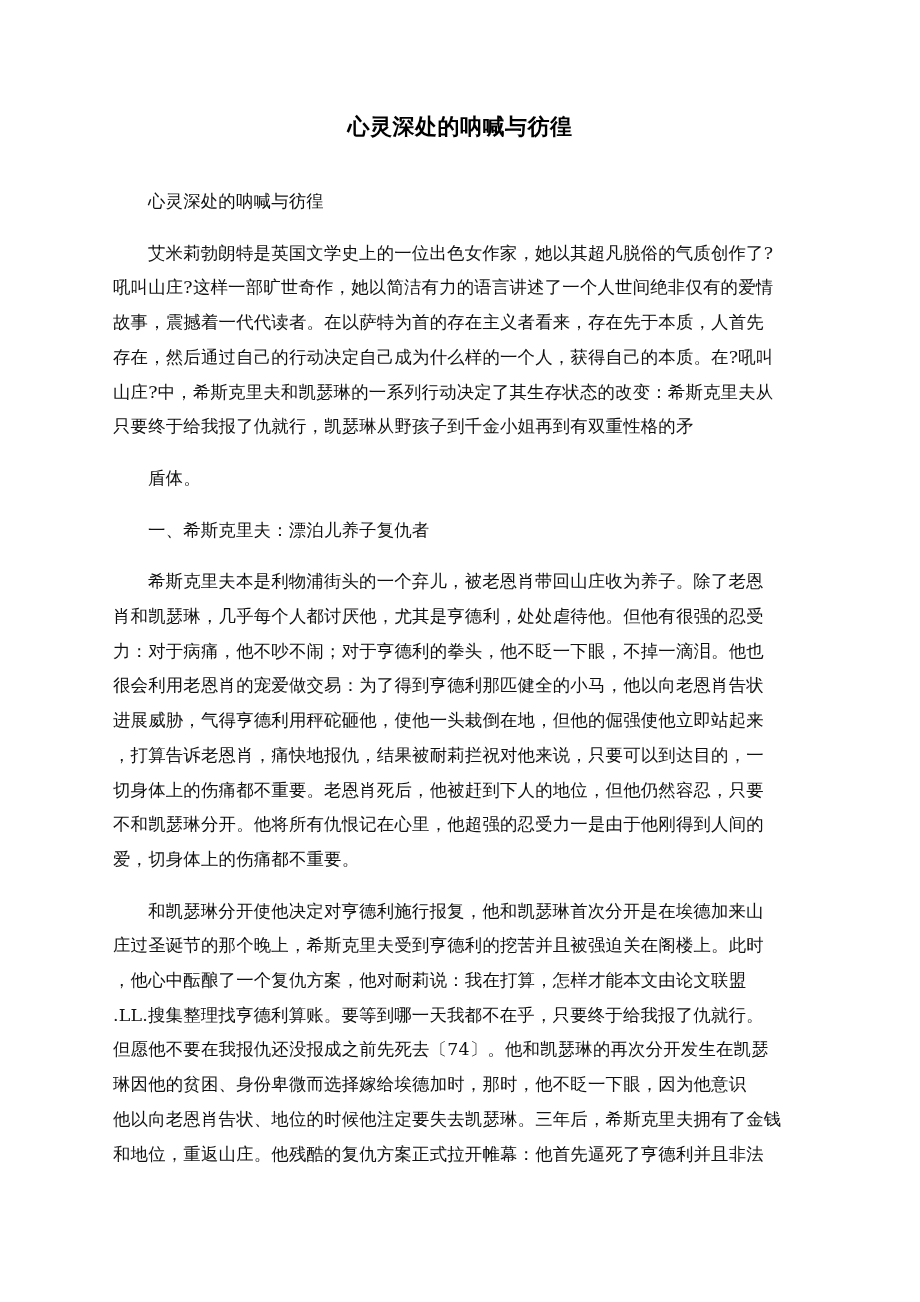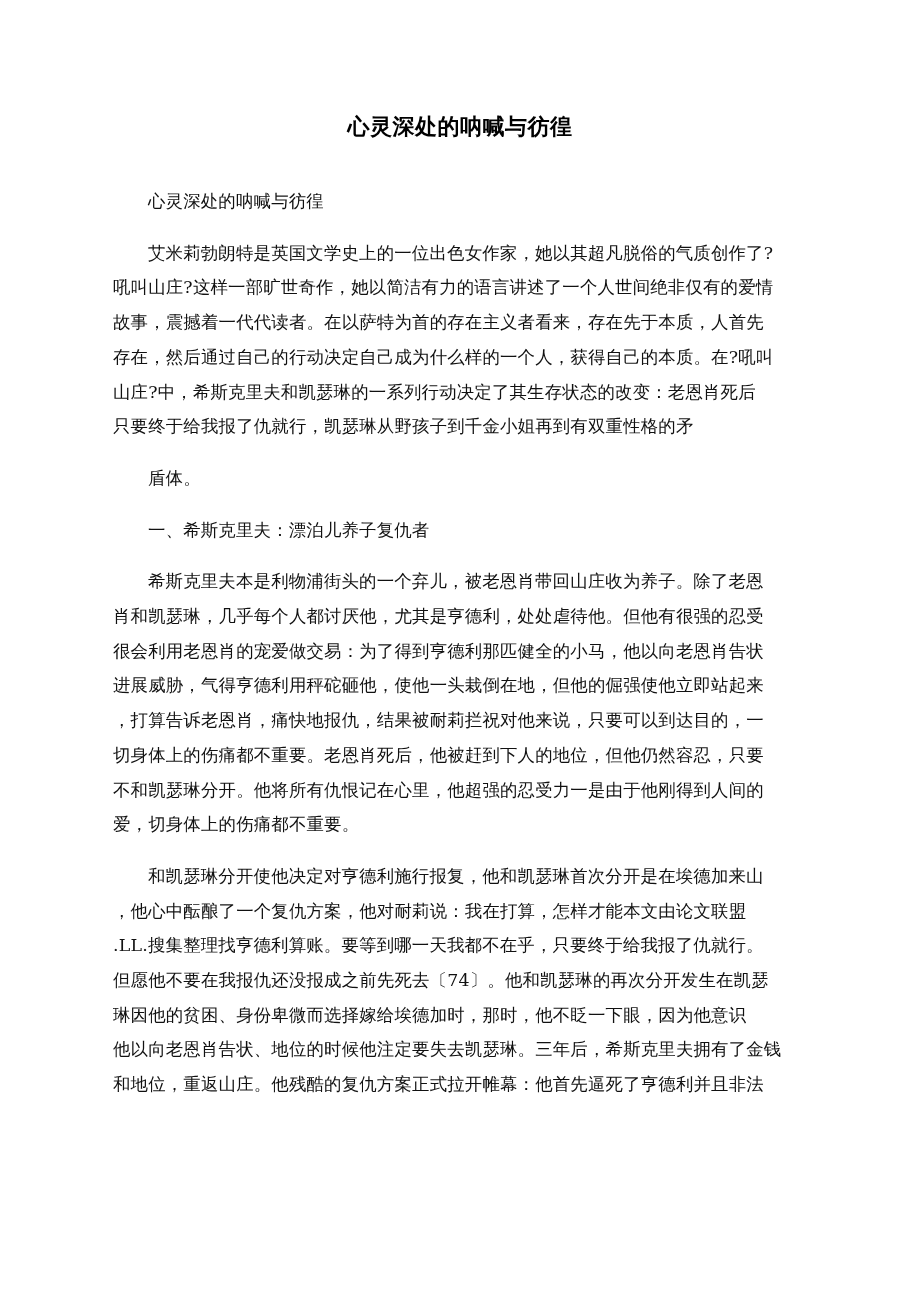--- a/index.html
+++ b/index.html
@@ -27,49 +27,51 @@
     <p class="p indent">
       <span class="line">心灵深处的呐喊与彷徨</span>
     </p>
     <div class="gap"></div>
 
     <p class="p">
       <span class="line" style="padding-left:35px">艾米莉勃朗特是英国文学史上的一位出色女作家，她以其超凡脱俗的气质创作了?</span>
       <span class="line">吼叫山庄?这样一部旷世奇作，她以简洁有力的语言讲述了一个人世间绝非仅有的爱情</span>
       <span class="line">故事，震撼着一代代读者。在以萨特为首的存在主义者看来，存在先于本质，人首先</span>
       <span class="line">存在，然后通过自己的行动决定自己成为什么样的一个人，获得自己的本质。在?吼叫</span>
-      <span class="line">山庄?中，希斯克里夫和凯瑟琳的一系列行动决定了其生存状态的改变：老恩肖死后</span>
+      <span class="line">山庄?中，希斯克里夫和凯瑟琳的一系列行动决定了其生存状态的改变：希斯克里夫从</span>
       <span class="line">只要终于给我报了仇就行，凯瑟琳从野孩子到千金小姐再到有双重性格的矛</span>
     </p>
     <div class="gap"></div>
 
     <p class="p indent">
       <span class="line">盾体。</span>
     </p>
     <div class="gap"></div>
 
     <p class="p indent">
       <span class="line">一、希斯克里夫：漂泊儿养子复仇者</span>
     </p>
     <div class="gap"></div>
 
     <p class="p">
       <span class="line" style="padding-left:35px">希斯克里夫本是利物浦街头的一个弃儿，被老恩肖带回山庄收为养子。除了老恩</span>
       <span class="line">肖和凯瑟琳，几乎每个人都讨厌他，尤其是亨德利，处处虐待他。但他有很强的忍受</span>
+      <span class="line">力：对于病痛，他不吵不闹；对于亨德利的拳头，他不眨一下眼，不掉一滴泪。他也</span>
       <span class="line">很会利用老恩肖的宠爱做交易：为了得到亨德利那匹健全的小马，他以向老恩肖告状</span>
       <span class="line">进展威胁，气得亨德利用秤砣砸他，使他一头栽倒在地，但他的倔强使他立即站起来</span>
       <span class="line">，打算告诉老恩肖，痛快地报仇，结果被耐莉拦祝对他来说，只要可以到达目的，一</span>
       <span class="line">切身体上的伤痛都不重要。老恩肖死后，他被赶到下人的地位，但他仍然容忍，只要</span>
       <span class="line">不和凯瑟琳分开。他将所有仇恨记在心里，他超强的忍受力一是由于他刚得到人间的</span>
       <span class="line">爱，切身体上的伤痛都不重要。</span>
     </p>
     <div class="gap"></div>
 
     <p class="p">
       <span class="line" style="padding-left:35px">和凯瑟琳分开使他决定对亨德利施行报复，他和凯瑟琳首次分开是在埃德加来山</span>
+      <span class="line">庄过圣诞节的那个晚上，希斯克里夫受到亨德利的挖苦并且被强迫关在阁楼上。此时</span>
       <span class="line">，他心中酝酿了一个复仇方案，他对耐莉说：我在打算，怎样才能本文由论文联盟</span>
       <span class="line">.LL.搜集整理找亨德利算账。要等到哪一天我都不在乎，只要终于给我报了仇就行。</span>
       <span class="line">但愿他不要在我报仇还没报成之前先死去〔74〕。他和凯瑟琳的再次分开发生在凯瑟</span>
       <span class="line">琳因他的贫困、身份卑微而选择嫁给埃德加时，那时，他不眨一下眼，因为他意识</span>
       <span class="line">他以向老恩肖告状、地位的时候他注定要失去凯瑟琳。三年后，希斯克里夫拥有了金钱</span>
       <span class="line">和地位，重返山庄。他残酷的复仇方案正式拉开帷幕：他首先逼死了亨德利并且非法</span>
     </p>
 
   </div>
 </div>

